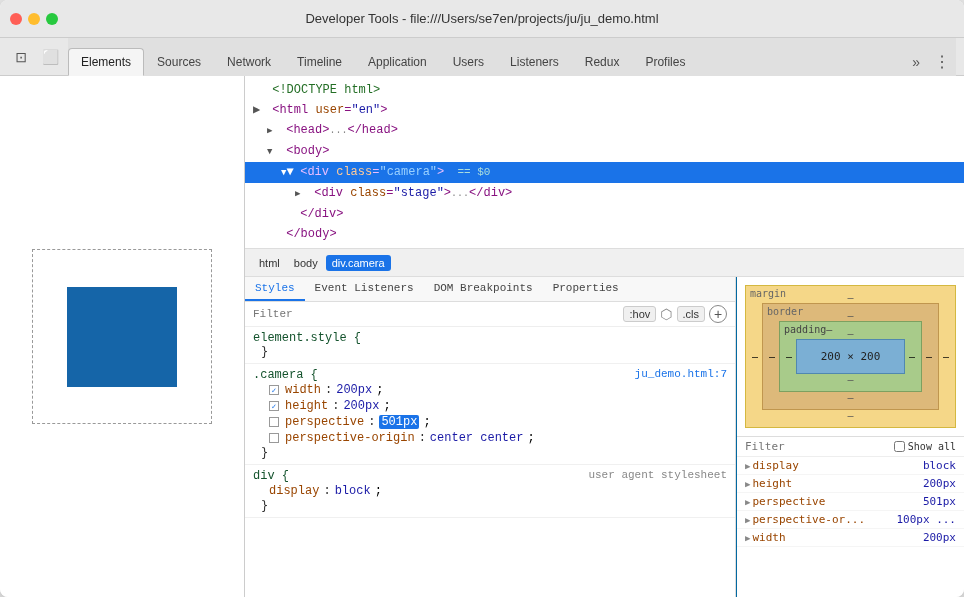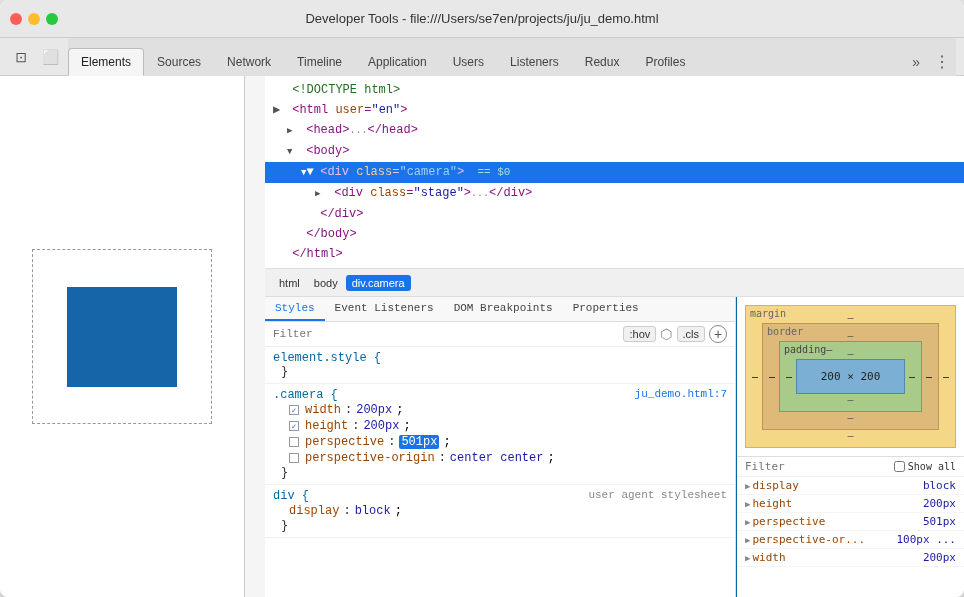--- a/index.html
+++ b/index.html
@@ -22,21 +22,21 @@
     .toolbar-btn { width: 26px; height: 22px; background: none; border: none; cursor: pointer; display: flex; align-items: center; justify-content: center; font-size: 14px; color: #555; border-radius: 3px; }
 
     
     .tabs { height: 32px; background: #e0e0e0; display: flex; align-items: flex-end; padding: 0 0 0 8px; border-bottom: 1px solid #bbb; flex-shrink: 0; }
     .tab { height: 28px; padding: 0 12px; font-size: 12px; display: flex; align-items: center; cursor: pointer; border-radius: 4px 4px 0 0; color: #444; border: 1px solid transparent; border-bottom: none; }
     .tab.active { background: #f5f5f5; border-color: #bbb; border-bottom: 1px solid #f5f5f5; color: #222; font-weight: 500; }
     .tabs-more { margin-left: auto; padding: 0 8px; cursor: pointer; font-size: 14px; color: #555; display: flex; align-items: center; height: 28px; }
     .tabs-menu { padding: 0 6px; cursor: pointer; font-size: 16px; color: #555; display: flex; align-items: center; height: 28px; }
 
     
-    .main { display: flex; flex: 1; overflow: hidden; gap: 20px; }
+    .main { display: flex; flex: 1; overflow: hidden; }
 
     
     .preview-panel { width: 245px; background: #fff; border-right: 1px solid #ccc; display: flex; align-items: center; justify-content: center; position: relative; flex-shrink: 0; }
     .preview-dashed { width: 180px; height: 175px; border: 1.5px dashed #999; display: flex; align-items: center; justify-content: center; }
     .preview-box { width: 110px; height: 100px; background: #1565a8; }
 
     
     .devtools { flex: 1; display: flex; flex-direction: column; background: #fff; overflow: hidden; }
 
     
@@ -73,21 +73,21 @@
 
     
     .filter-bar { display: flex; align-items: center; padding: 3px 8px; border-bottom: 1px solid #eee; gap: 6px; flex-shrink: 0; }
     .filter-input { flex: 1; border: none; outline: none; font-size: 11px; font-family: 'Menlo', 'Monaco', 'Courier New', monospace; background: transparent; }
     .filter-btns { display: flex; gap: 4px; align-items: center; }
     .filter-btn { padding: 1px 5px; font-size: 11px; cursor: pointer; border-radius: 3px; border: 1px solid #ccc; background: #f0f0f0; color: #333; }
     .filter-add { width: 18px; height: 18px; border-radius: 50%; border: 1px solid #888; background: none; cursor: pointer; display: flex; align-items: center; justify-content: center; font-size: 14px; color: #555; }
 
     
     .css-rule { padding: 4px 8px; border-bottom: 1px solid #f0f0f0; }
-    .css-selector { color: #0369a1; font-weight: 500; }
+    .css-selector { color: #14532d; font-weight: 500; }
     .css-file { float: right; color: #1a73e8; font-size: 11px; cursor: pointer; }
     .css-prop-line { padding: 1px 0 1px 16px; display: flex; align-items: center; gap: 4px; }
     .css-checkbox { width: 10px; height: 10px; border: 1px solid #999; cursor: pointer; flex-shrink: 0; margin-right: 2px; display: flex; align-items: center; justify-content: center; }
     .css-checkbox.checked::after { content: '✓'; font-size: 8px; color: #1a73e8; }
     .css-prop { color: #994500; }
     .css-colon { color: #333; }
     .css-val-normal { color: #1a1aa6; }
     .css-val-highlight { background: #1a73e8; color: #fff; padding: 0 2px; border-radius: 2px; }
 
     .user-agent-header { color: #888; float: right; font-size: 11px; }
@@ -191,24 +191,20 @@
         <div class="dom-line dom-indent-2">
           <span class="arrow empty"></span>
           <span class="tag">&lt;/div&gt;</span>
         </div>
 
         <div class="dom-line dom-indent-1">
           <span class="arrow empty"></span>
           <span class="tag">&lt;/body&gt;</span>
         </div>
 
-        <div class="dom-line dom-indent-0">
-          <span class="arrow empty"></span>
-          <span class="tag">&lt;/html&gt;</span>
-        </div>
       </div>
 
       <div class="breadcrumb">
         <div class="bc-item">
           <span>html</span>
         </div>
         <div class="bc-item">
           <span>body</span>
         </div>
         <div class="bc-item active">

